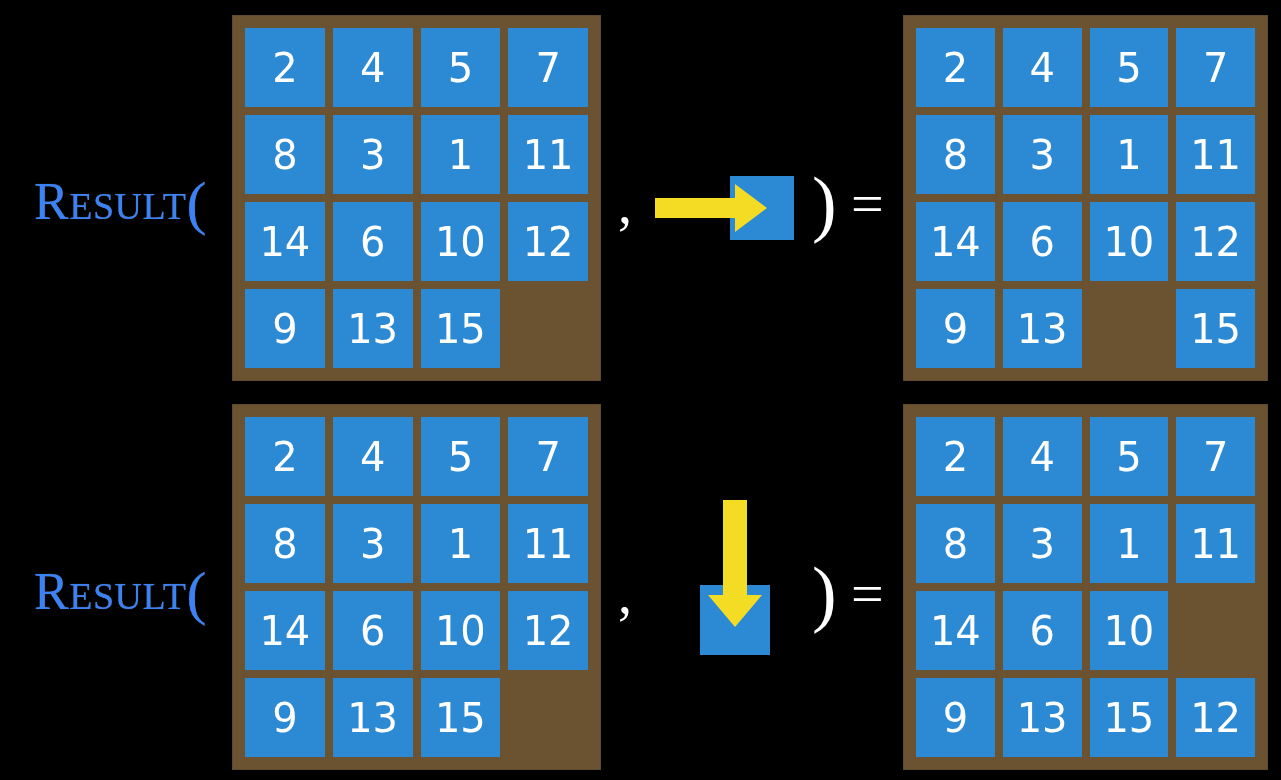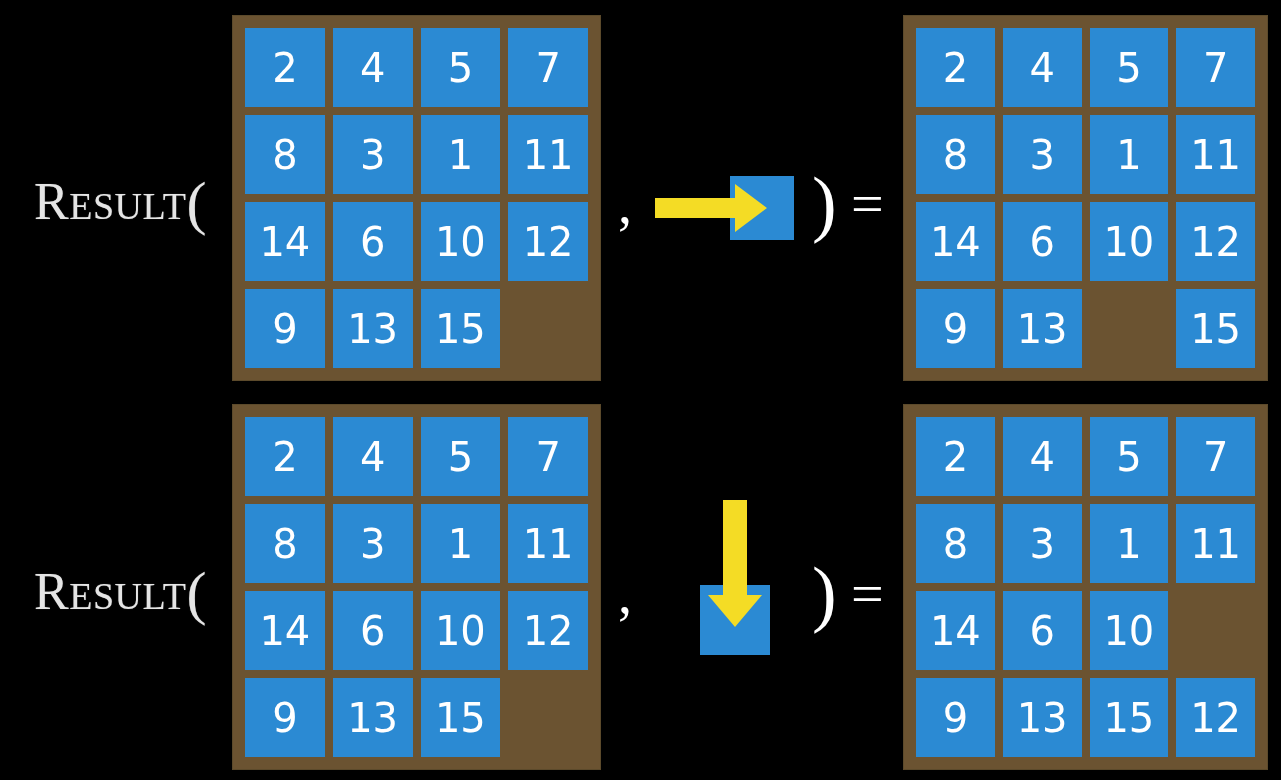--- a/index.html
+++ b/index.html
@@ -29,21 +29,21 @@
     left: 0;
     width: 1281px;
     height: 390px;
   }
   .eq-row.top    { top: 0px; }
   .eq-row.bottom { top: 390px; }
 
   
   .result-label {
     position: absolute;
-    color: #e5e5e5;
+    color: #3b82f6;
     font-family: "Liberation Serif", serif;
     font-weight: 400;
     white-space: nowrap;
     letter-spacing: 0.5px;
     line-height: 1;
     text-shadow: 0 0 1px rgba(255,255,255,0.35);
     text-align: center;
   }
   .result-label .cap {
     font-size: 52px;

